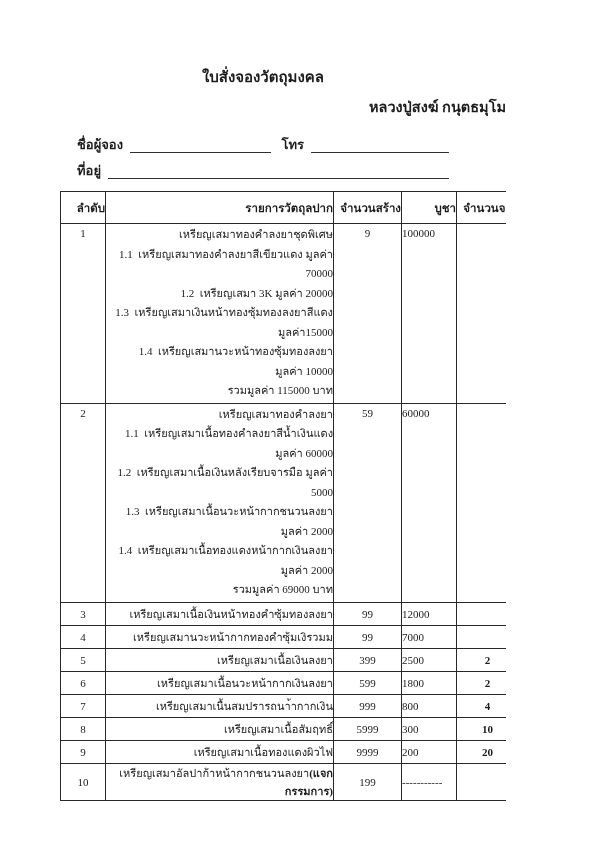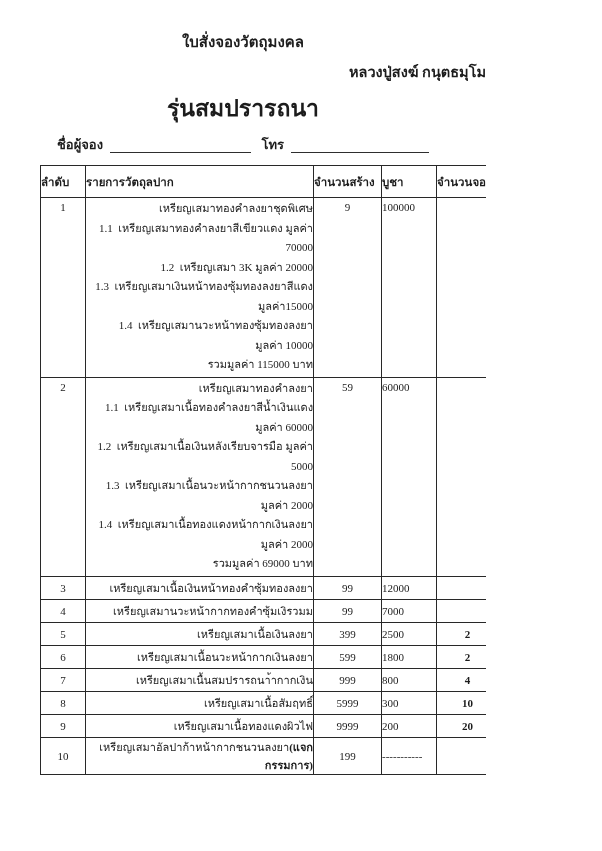--- a/index.html
+++ b/index.html
@@ -2,42 +2,42 @@
 <html><head>
 <meta charset="utf-8">
 <style>
   html, body { margin: 0; padding: 0; }
   body {
     width: 602px; height: 851px;
     background: #ffffff;
     font-family: "Liberation Serif", "DejaVu Serif", serif;
     color: #1c1c1c;
   }
-  .page { position: relative; width: 486px; height: 851px; padding-top: 32px; overflow: hidden; box-sizing: border-box; background:#fff; }
+  .page { position: relative; width: 486px; height: 851px; padding-top: 67px; overflow: hidden; box-sizing: border-box; background:#fff;margin-left:20px; }
 
   
   .header { text-align: center; }
   .h1 { font-size: 15px; font-weight: 700; line-height: 20px; margin-bottom: 10px; }
   .h2 { font-size: 14.5px; font-weight: 700; line-height: 20px; margin-bottom: 10px; text-align: right; }
   .h3 { font-size: 14.5px; font-weight: 700; line-height: 20px; }
   .edition { font-size: 23px; font-weight: 700; line-height: 33px; margin-top: 3px; }
 
   
   .form-area { margin: 2px 57px 0 57px; }
   .form-line { display: flex; align-items: flex-end; font-weight: 700; font-size: 13px; height: 26px; }
   .lbl { white-space: nowrap; line-height: 17px; }
   .blank { display: inline-block; border-bottom: 1.3px solid #2e2e2e; height: 16px; }
   .grow { flex: 1 1 auto; margin-left: 7px; margin-right: 10px; }
   .grow.last { margin-right: 0; }
   .phone { width: 138px; margin-left: 7px; }
 
   
   .order-table { border-collapse: collapse; table-layout: fixed; width: 525px; margin: 12px 0 0 40px; font-size: 11px; color: #1c1c1c; }
   .order-table th, .order-table td { border: 1px solid #282828; padding: 0; }
-  .order-table th { font-weight: 700; height: 31px; font-size: 11.5px; text-align: left; }
+  .order-table th { font-weight: 700; height: 31px; font-size: 11.5px; text-align: right; }
   tr.r td { height: 22px; }
   .c-item { text-align: right; padding-left: 5px; }
   .c-no, .c-made { text-align: center; }
   .c-price { text-align: left; padding-left: 9px; }
   .c-res { text-align: center; font-weight: 700; }
   tr.block td { vertical-align: top; padding-top: 3px; }
   tr.block .c-item { padding-top: 1px; padding-bottom: 2px; }
   .mi, .sub { line-height: 19.5px; white-space: pre-wrap; }
   .s1 { padding-left: 9px; }
   .s2 { padding-left: 24px; }
@@ -45,29 +45,32 @@
   .bold { font-weight: 700; }
 </style>
 </head>
 <body>
 
 <div class="page">
 
   <div class="header">
     <div class="h1">ใบสั่งจองวัตถุมงคล</div>
     <div class="h2">หลวงปู่สงฆ์ กนุตธมุโม</div>
-    <div class="edition">รุ่นสมปรารถนา</div>
   </div>
 
   <div class="form-area">
     <div class="form-line">
       <span class="lbl">ชื่อผู้จอง</span>
       <span class="blank grow"></span>
       <span class="lbl">โทร</span>
       <span class="blank phone"></span>
+    </div>
+    <div class="form-line">
+      <span class="lbl">ที่อยู่</span>
+      <span class="blank grow last"></span>
     </div>
   </div>
 
   <table class="order-table">
     <colgroup>
       <col style="width:45px">
         <col style="width:228px">
         <col style="width:68px">
         <col style="width:55px">
         <col style="width:62px">

